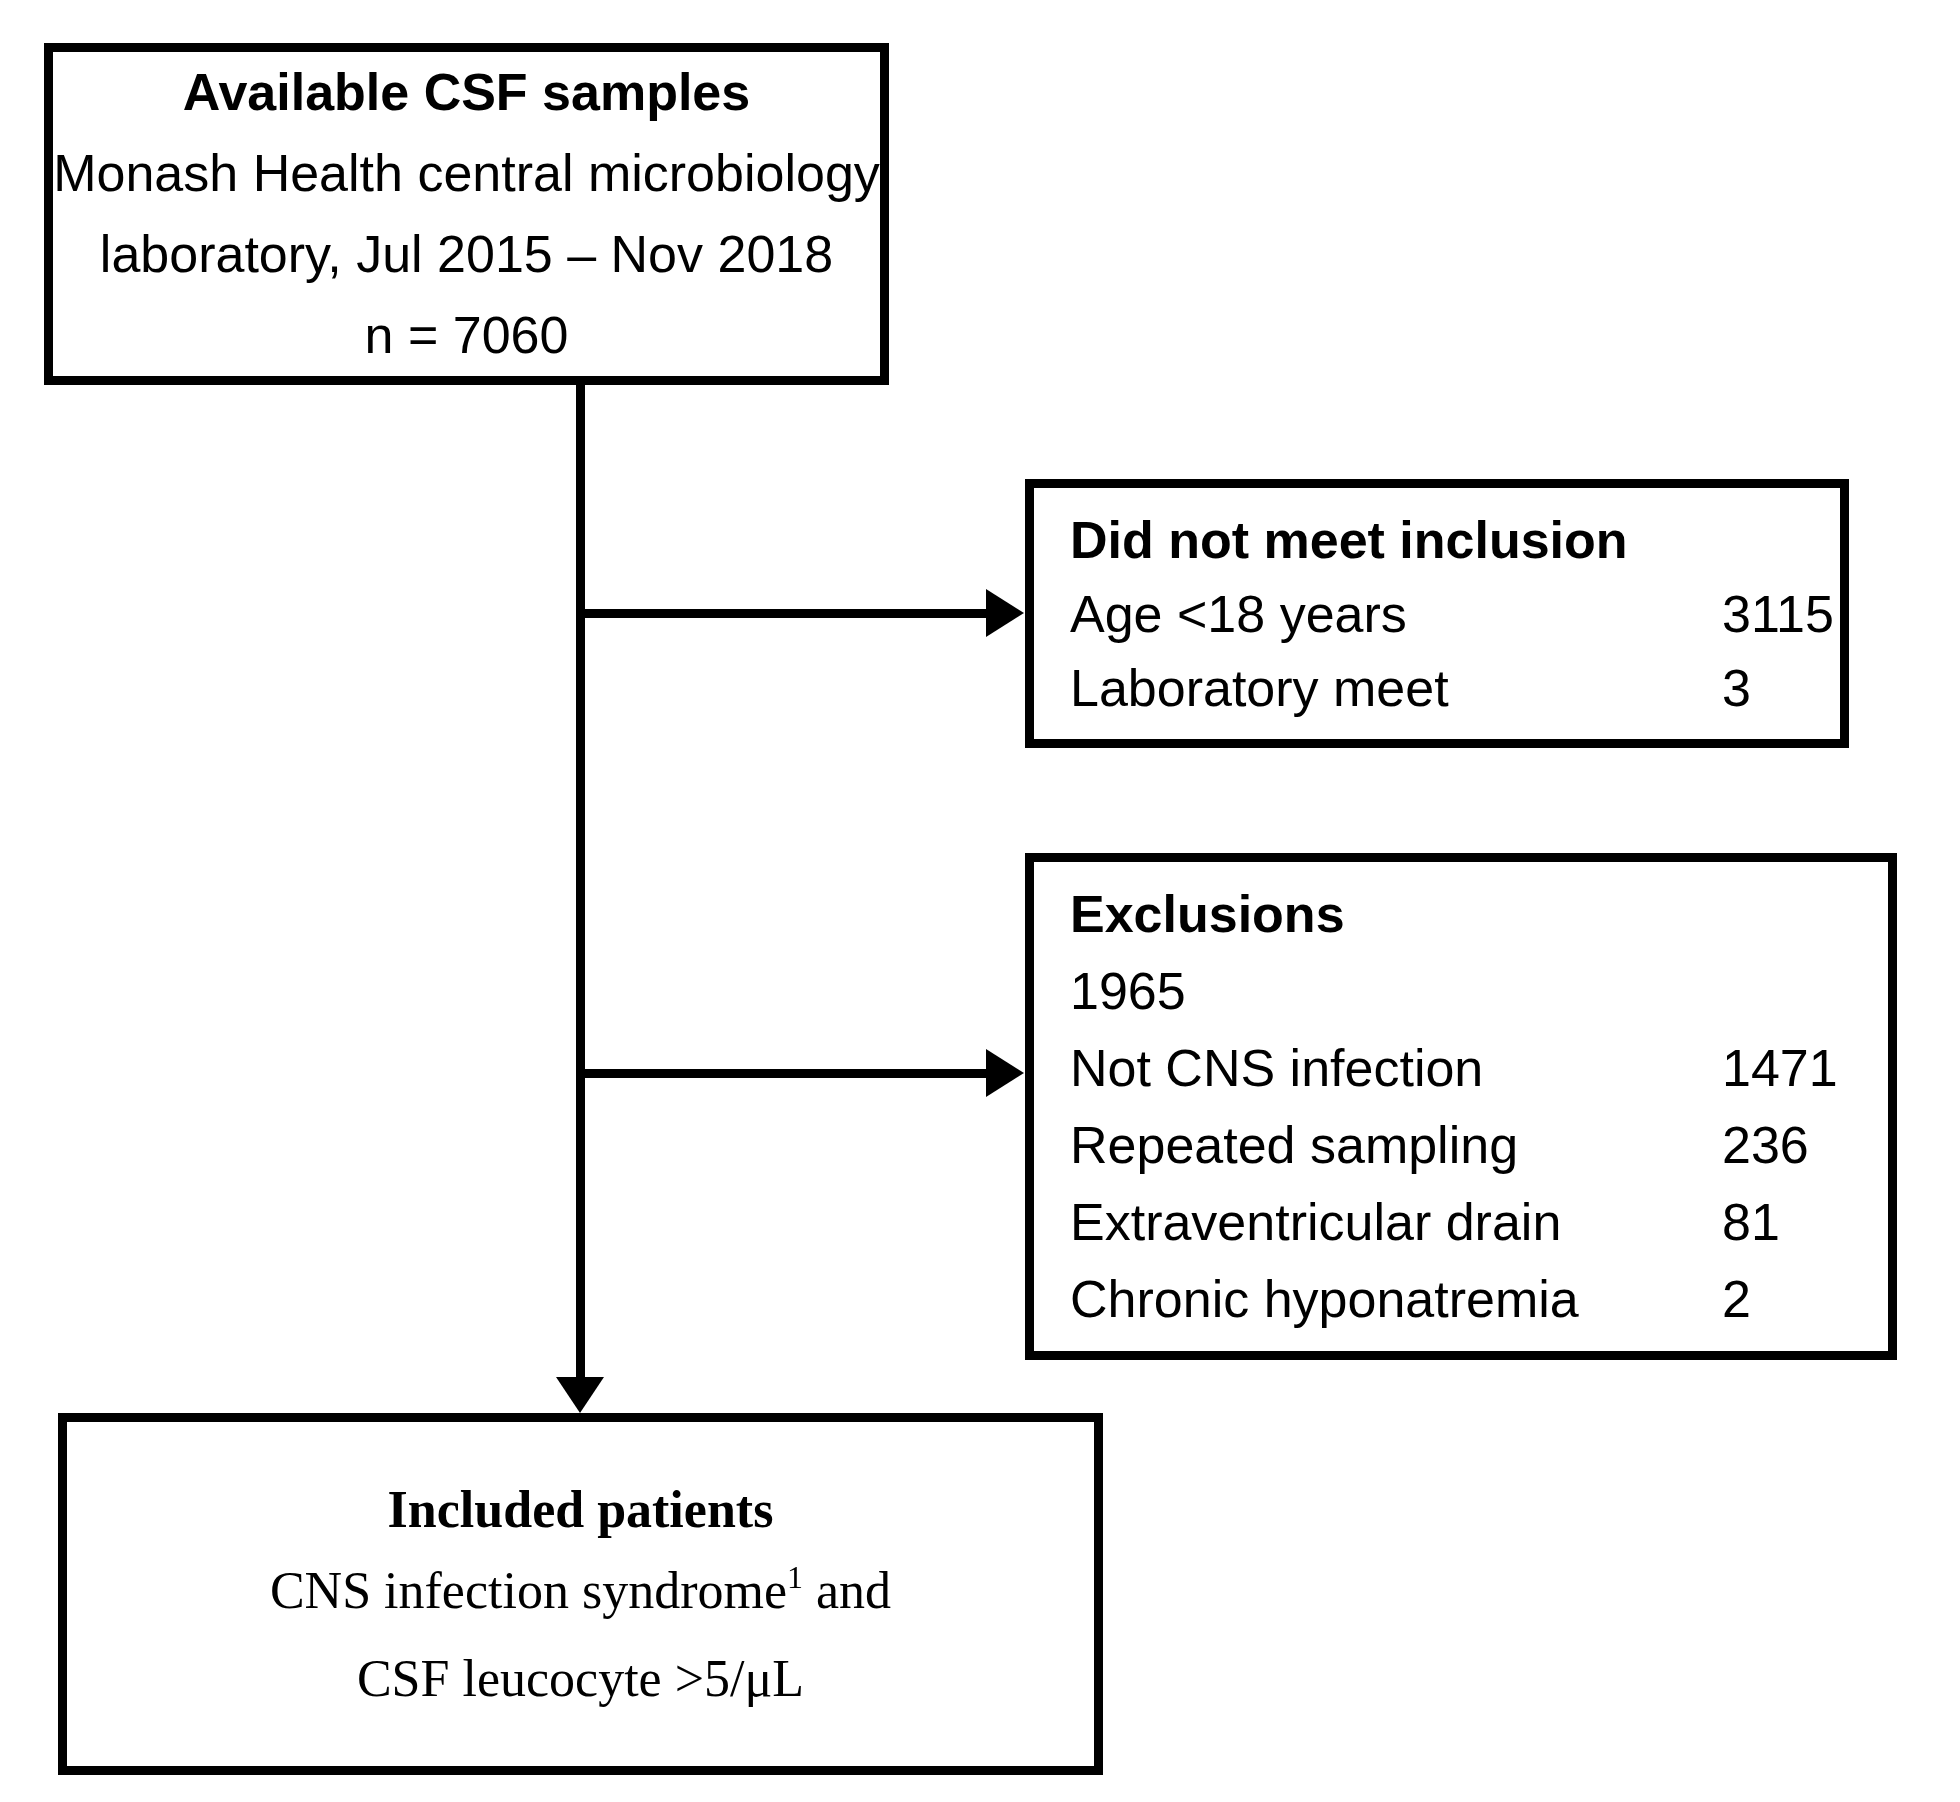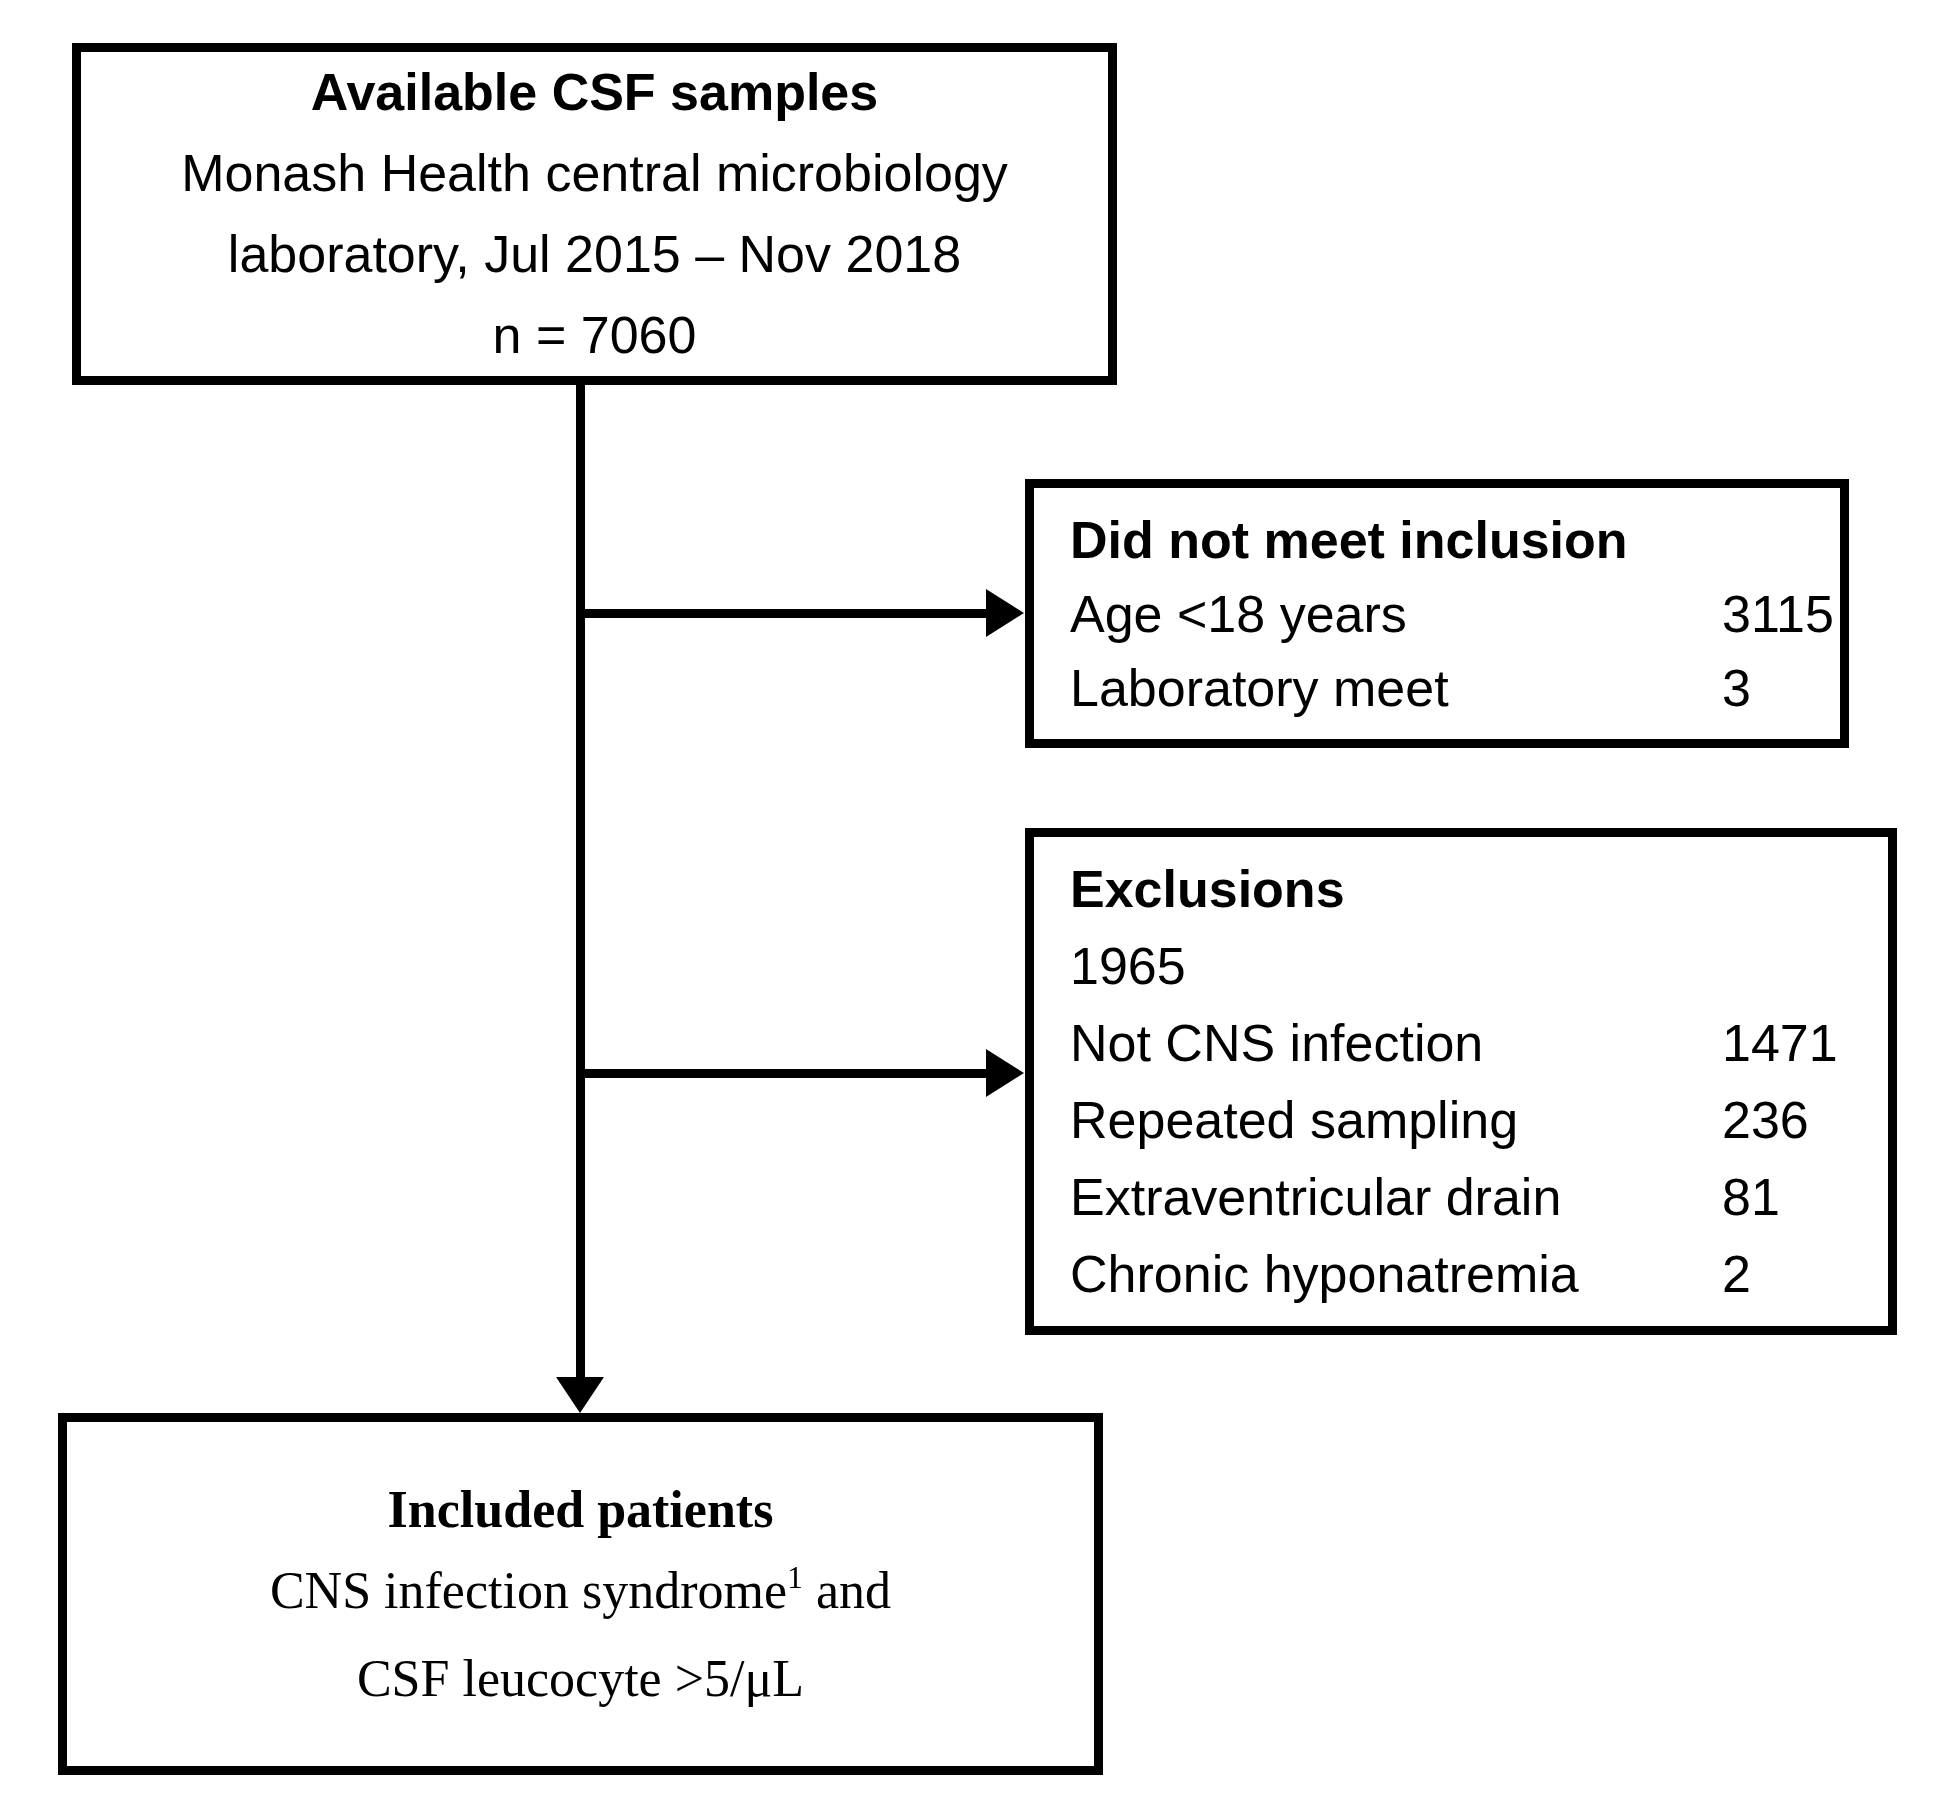--- a/index.html
+++ b/index.html
@@ -24,25 +24,25 @@
     display: flex;
     flex-direction: column;
     justify-content: center;
     font-size: 52px;
     line-height: 81px;
   }
   .box.centered {
     align-items: center;
     text-align: center;
   }
-  .box-top    { left: 72px;   top: 43px;   width: 1045px; height: 342px; }
+  .box-top    { left: 44px;   top: 43px;   width: 845px; height: 342px; }
   .box-bottom { left: 58px;   top: 1413px; width: 1045px; height: 362px; font-family: Liberation Serif, serif; }
   .box-r1     { left: 1025px; top: 479px;  width: 824px;  height: 269px;
                 padding: 0 36px; line-height: 74px; }
-  .box-r2     { left: 1025px; top: 828px;  width: 872px;  height: 507px;
+  .box-r2     { left: 1025px; top: 853px;  width: 872px;  height: 507px;
                 padding: 0 36px; line-height: 77px; }
   .bold { font-weight: bold; }
   .row {
     display: grid;
     grid-template-columns: 652px 1fr;
   }
   .sup {
     font-size: 32px;
     position: relative;
     top: -20px;

